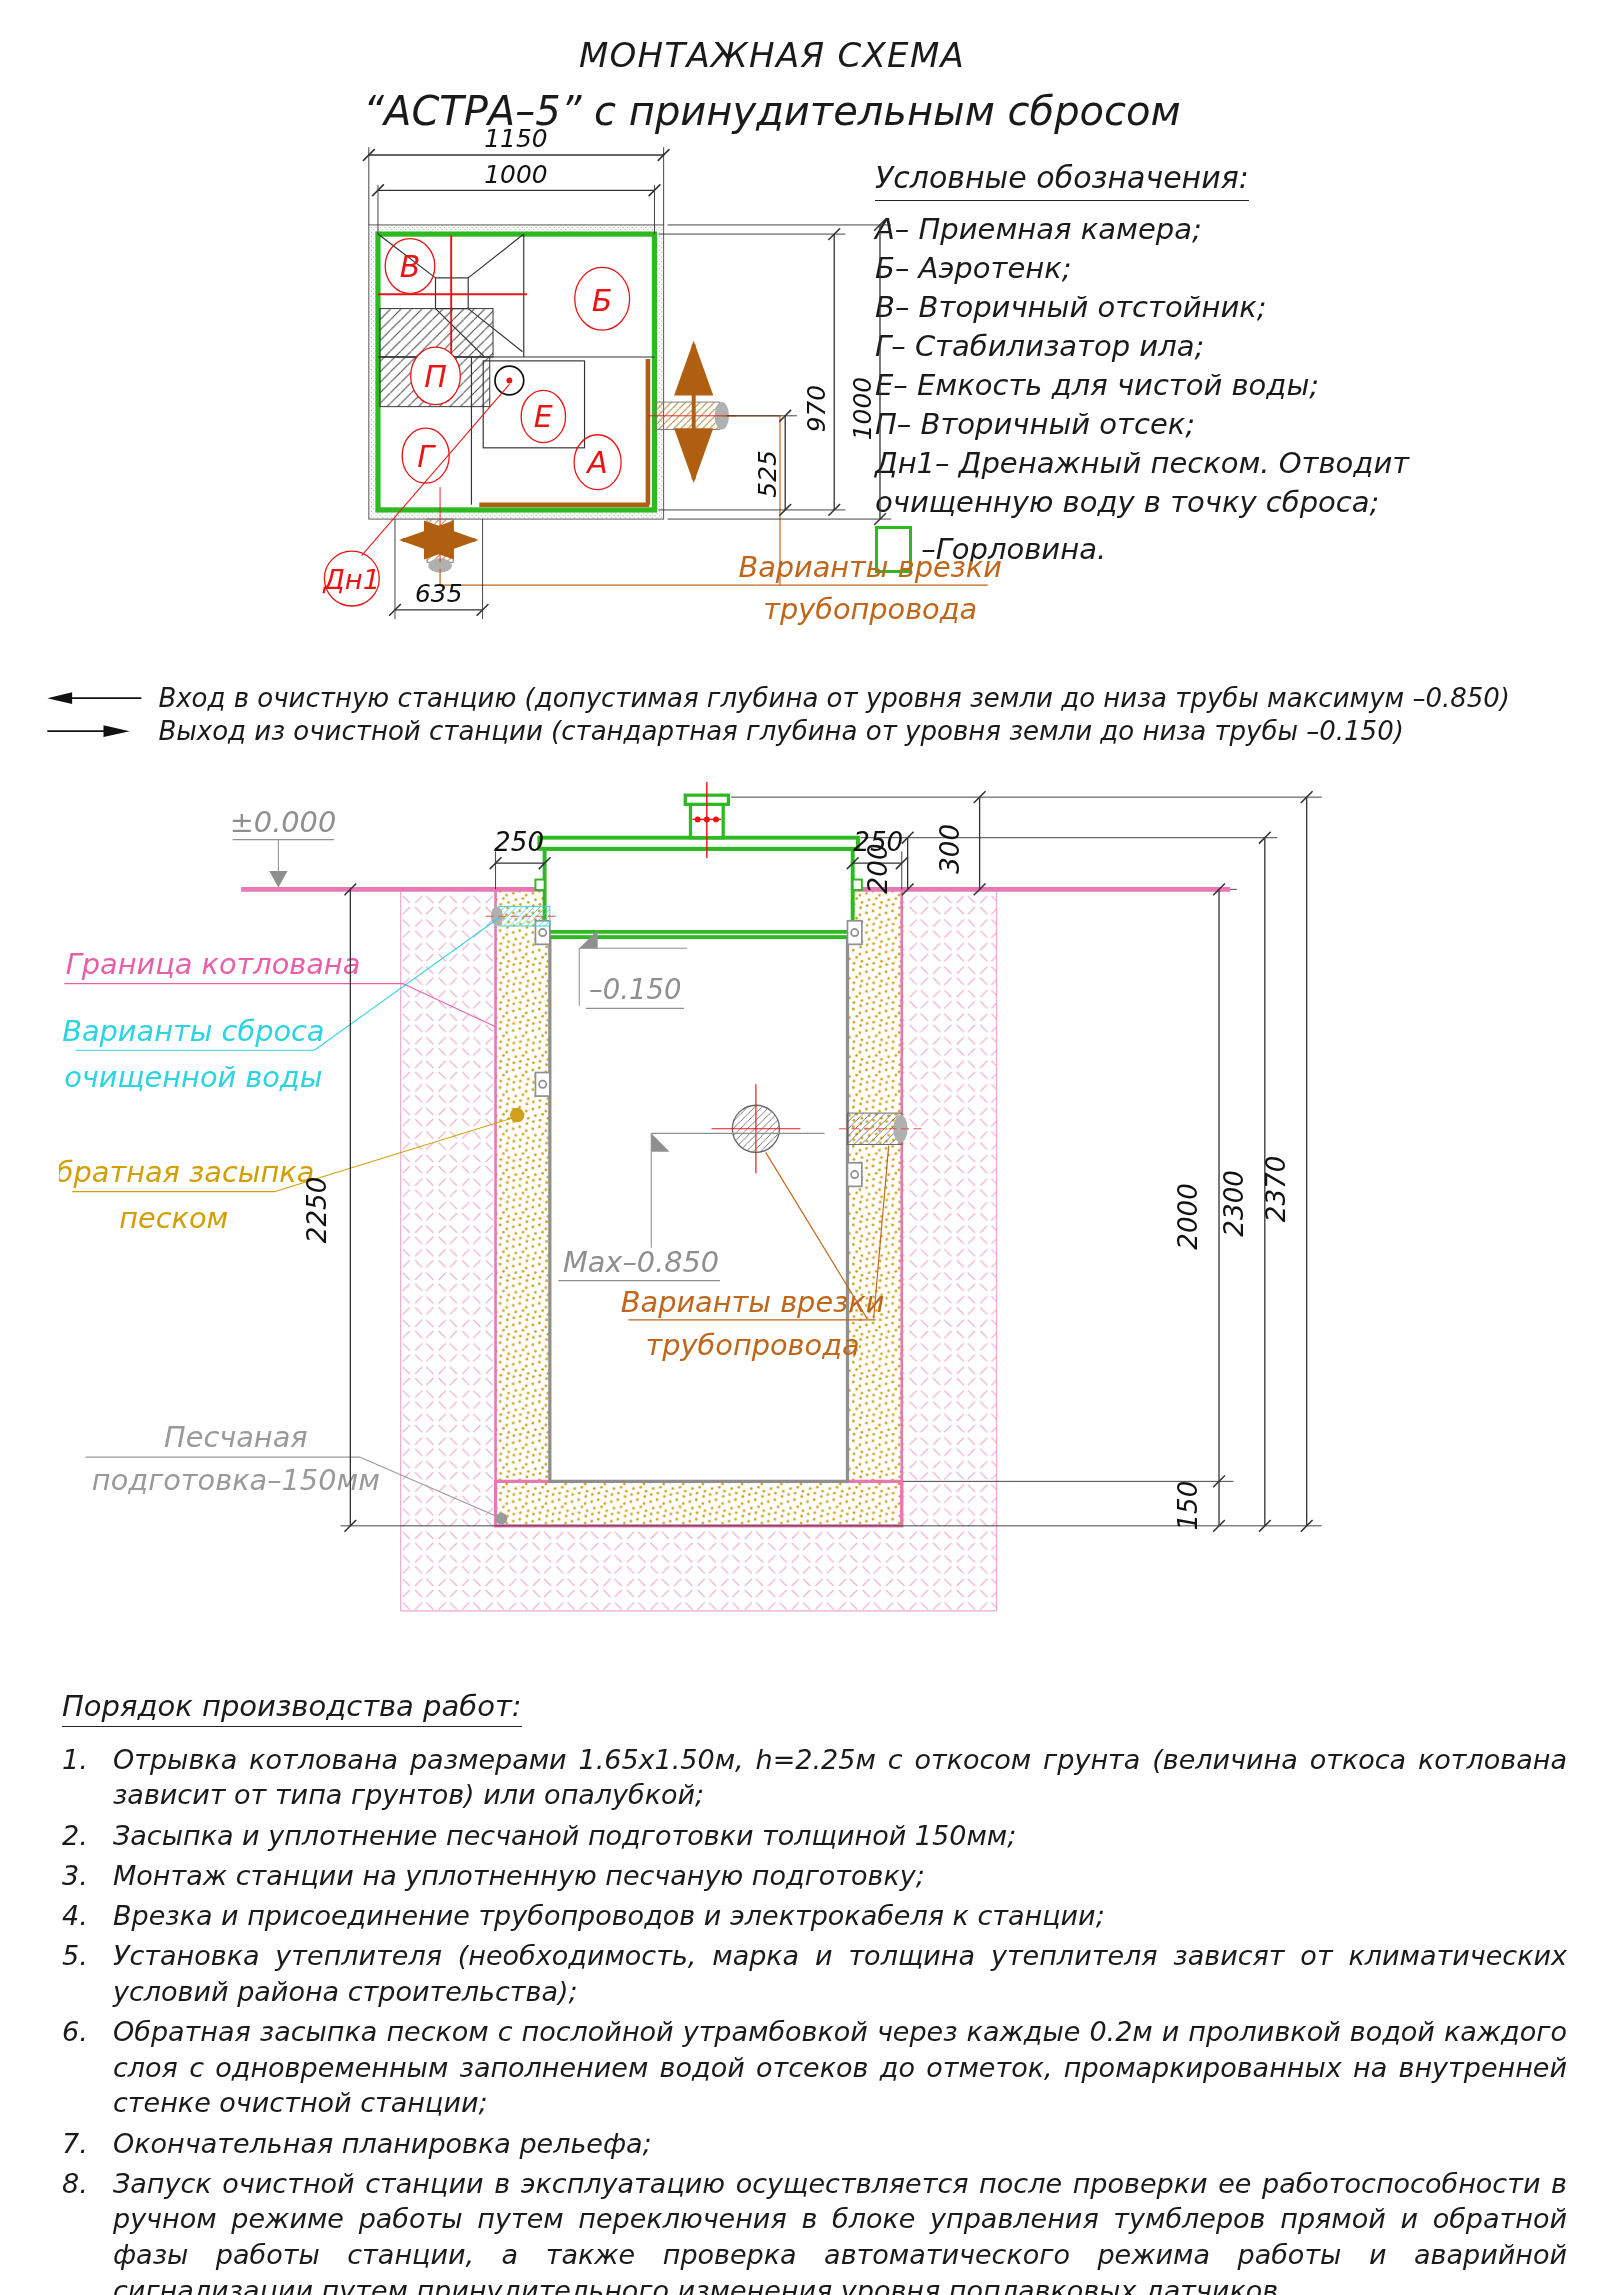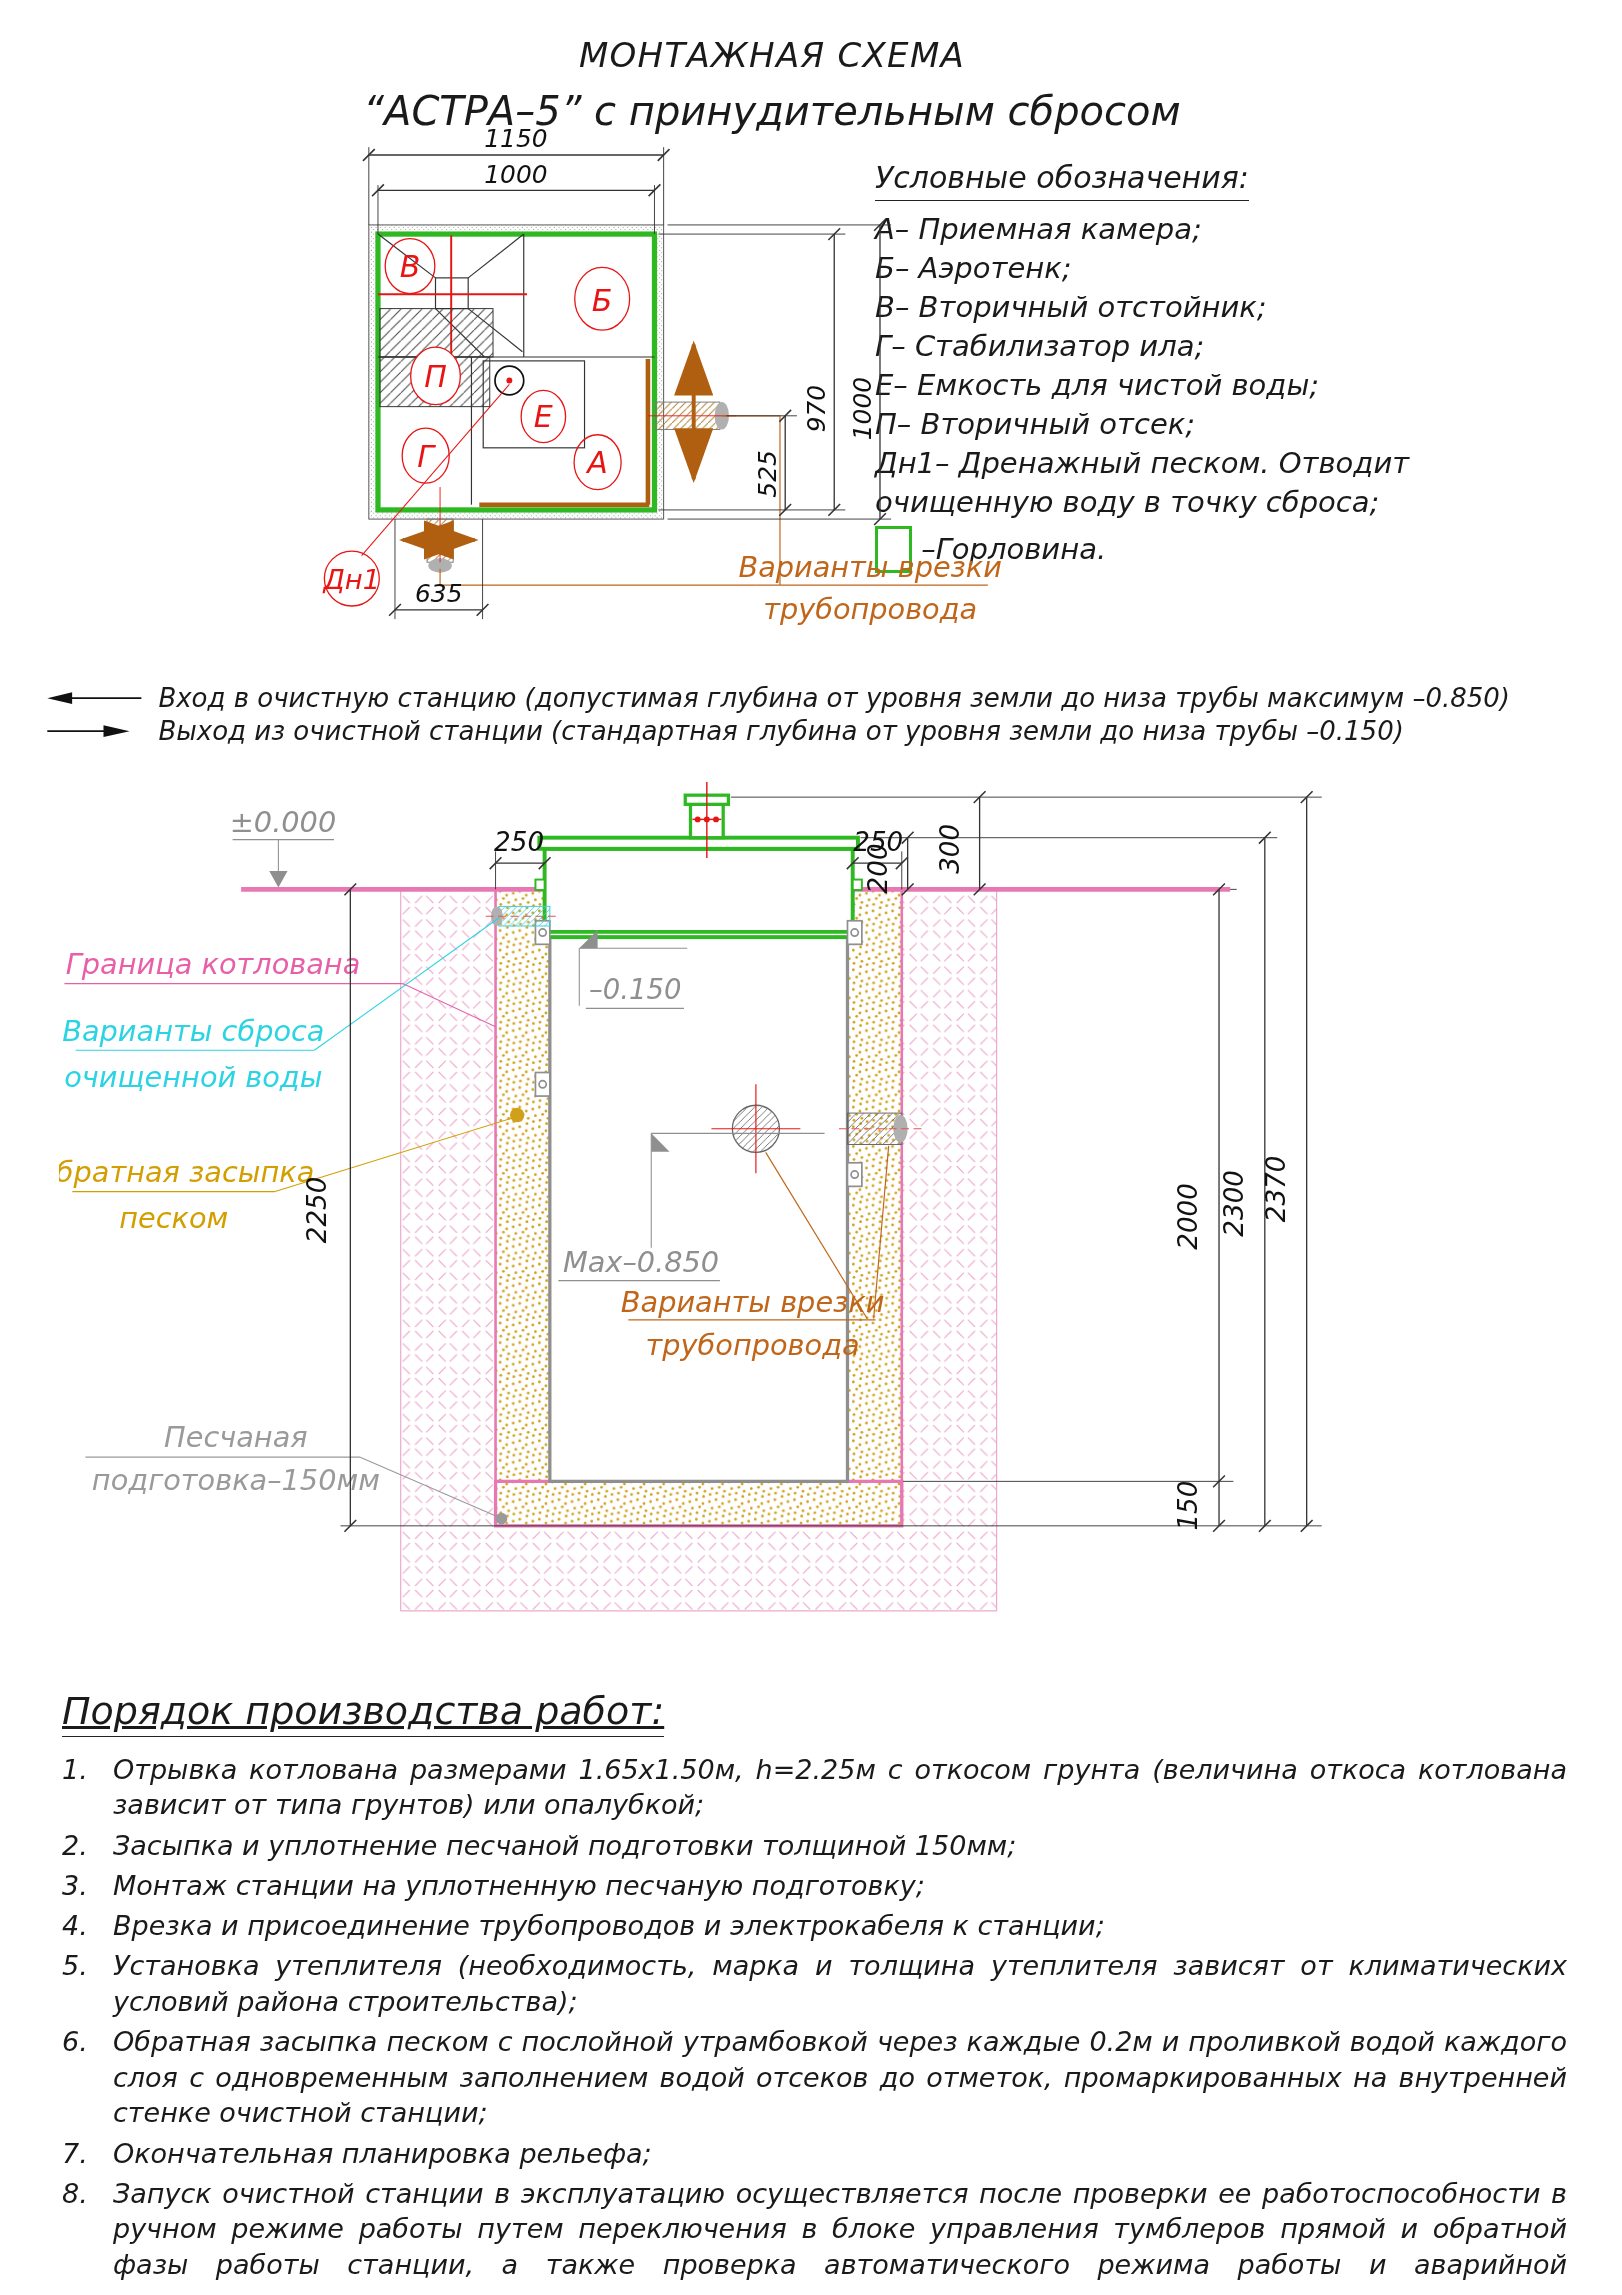--- a/index.html
+++ b/index.html
@@ -17,21 +17,21 @@
   .legend{left:875px;top:158px;width:720px;font-size:29px;line-height:39px;}
   .legend .head{font-size:30px;border-bottom:1.3px solid #222;display:inline-block;padding-bottom:2.6px;margin-bottom:9.2px;}
   .legend .row{white-space:nowrap;}
   .legend .gorl{display:flex;align-items:center;margin-top:3.9px;}
   .legend .gbox{width:31px;height:41px;border:3.9px solid #2eb822;margin-right:9.2px;flex:0 0 auto;}
   
   .io-row{left:46px;width:1557px;display:flex;align-items:center;gap:14.4px;font-size:26px;white-space:nowrap;}
   .io-row svg{flex:0 0 auto;}
   
   .wo{left:62px;top:1689px;width:1505px;}
-  .wo .head{font-size:38px;border-bottom:1.3px solid #222;display:inline-block;padding-bottom:3.3px;margin-bottom:14.4px;text-decoration:underline;}
+  .wo .head{font-size:29px;border-bottom:1.3px solid #222;display:inline-block;padding-bottom:3.3px;margin-bottom:14.4px;}
   .wo .row{display:flex;margin-bottom:4.6px;font-size:27px;line-height:1.32;}
   .wo .num{width:51px;flex:0 0 auto;}
   .wo .txt{flex:1;text-align:justify;}
   
   text{font-family:"DejaVu Sans",sans-serif;font-style:italic;}
   .dimtxt{font-size:38px;fill:#111;}
   .biglbl{font-size:44px;}
   .graylbl{fill:#8f8f8f;}
 </style>
 </head>

